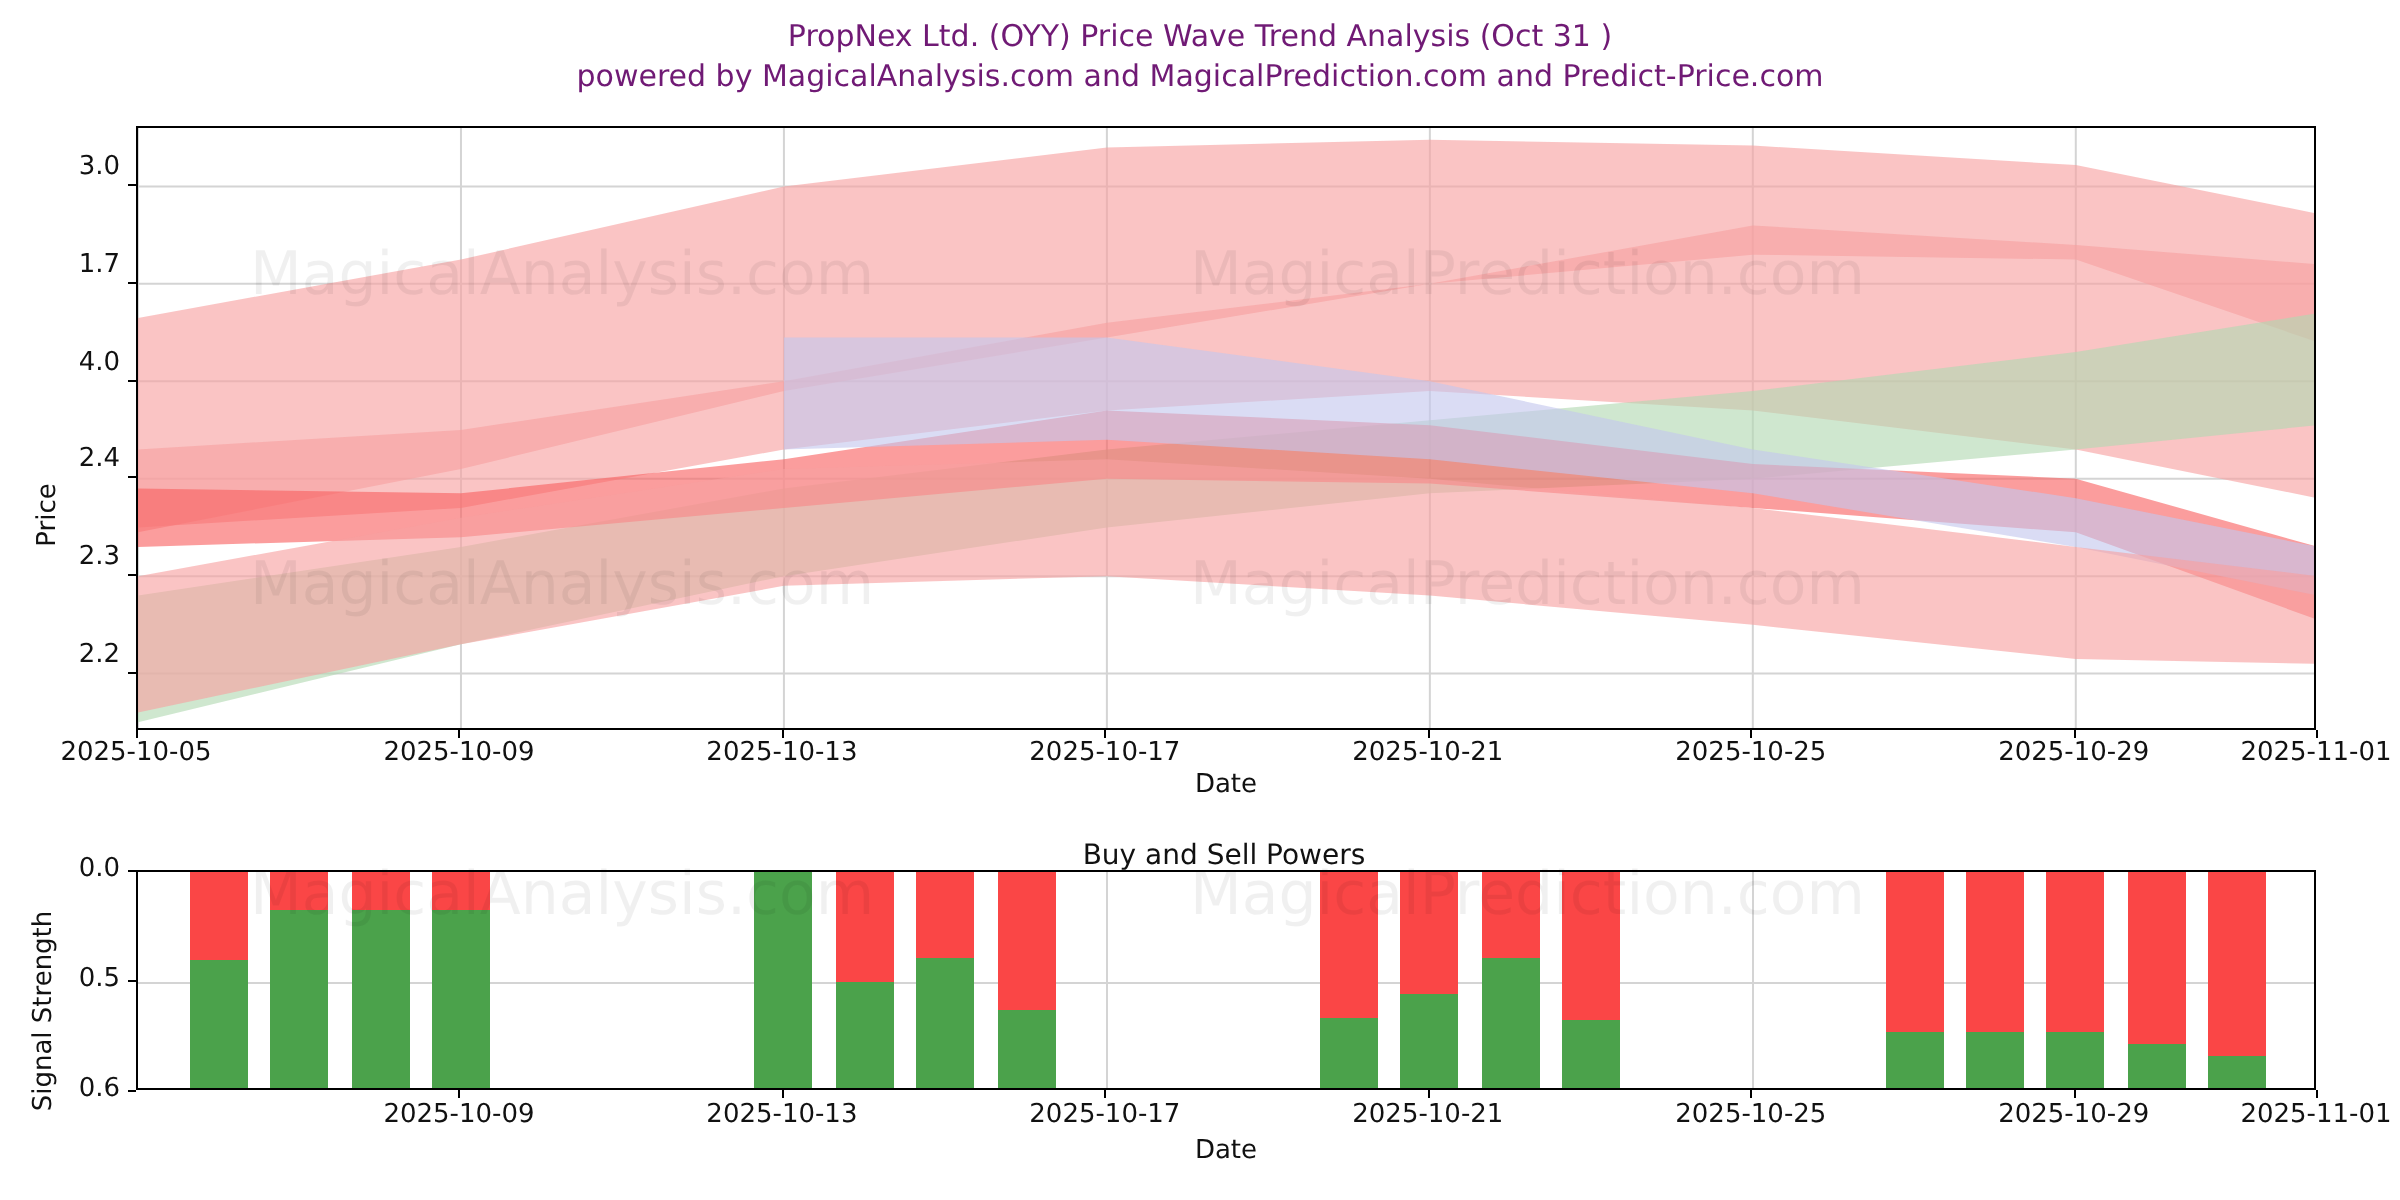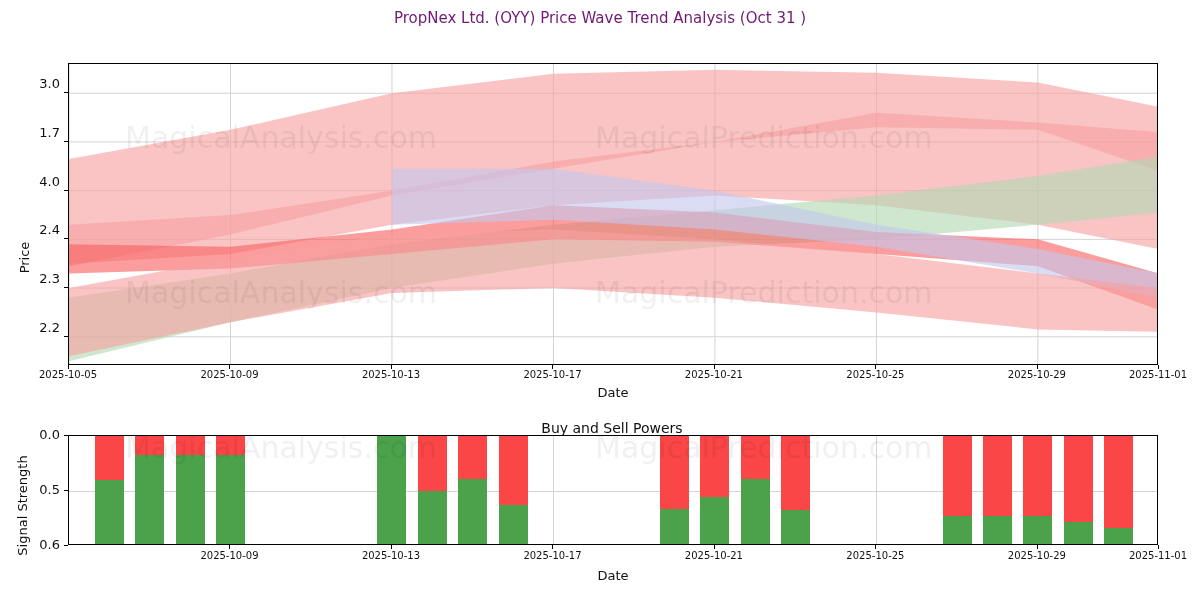--- a/index.html
+++ b/index.html
@@ -9,40 +9,41 @@
   .title-block{position:absolute;left:0;top:8px;width:1200px;text-align:center;}
   .title-line{font-size:15px;color:#701a75;line-height:20px;}
 
   .panel{position:absolute;}
 
   .axes{position:absolute;border:1.2px solid #000;background:#fff;box-sizing:border-box;overflow:hidden;}
 
   .ylabel{position:absolute;font-size:13px;color:#111;transform:rotate(-90deg);transform-origin:center center;white-space:nowrap;}
   .xlabel{position:absolute;font-size:13px;color:#111;white-space:nowrap;text-align:center;}
   .ytick{position:absolute;font-size:13px;color:#111;text-align:right;white-space:nowrap;}
-  .xtick{position:absolute;font-size:10px;color:#111;text-align:center;white-space:nowrap;}
+  .xtick{position:absolute;font-size:13px;color:#111;text-align:center;white-space:nowrap;}
   .tickmark-y{position:absolute;height:1px;background:#000;width:4px;}
   .tickmark-x{position:absolute;width:1px;background:#000;height:4px;}
   .grid-h{position:absolute;height:1px;background:#d4d4d4;left:0;right:0;}
   .grid-v{position:absolute;width:1px;background:#d4d4d4;top:0;bottom:0;}
 
   .wm{position:absolute;font-size:30px;color:#000;opacity:0.055;white-space:nowrap;font-family:"DejaVu Sans","Liberation Sans",sans-serif;pointer-events:none;}
 
   .subtitle2{position:absolute;width:1200px;text-align:center;font-size:14px;color:#111;}
 
   svg.bandsvg{position:absolute;left:0;top:0;}
   .bar{position:absolute;}
 </style>
 </head>
 <body>
 
 <div id="root">
 
   <div class="title-block">
     <div class="title-line">PropNex Ltd. (OYY) Price Wave Trend Analysis (Oct 31 )</div>
+    <div class="title-line">powered by MagicalAnalysis.com and MagicalPrediction.com and Predict-Price.com</div>
   </div>
 
   <div class="panel" id="price-panel" style="left:0;top:55px;width:1200px;height:345px;">
 
     <div class="ylabel" style="left:-6px;top:195px;width:60px;text-align:center;">Price</div>
 
     <div class="axes" id="price-axes" style="left:68px;top:8px;width:1090px;height:302px;">
       <svg class="bandsvg" id="price-svg" width="1090" height="302">
           <line x1="0" x2="1090" y1="29.225806451612755" y2="29.225806451612755" stroke="#d4d4d4" stroke-width="1"></line>
           <line x1="0" x2="1090" y1="77.93548387096763" y2="77.93548387096763" stroke="#d4d4d4" stroke-width="1"></line>

